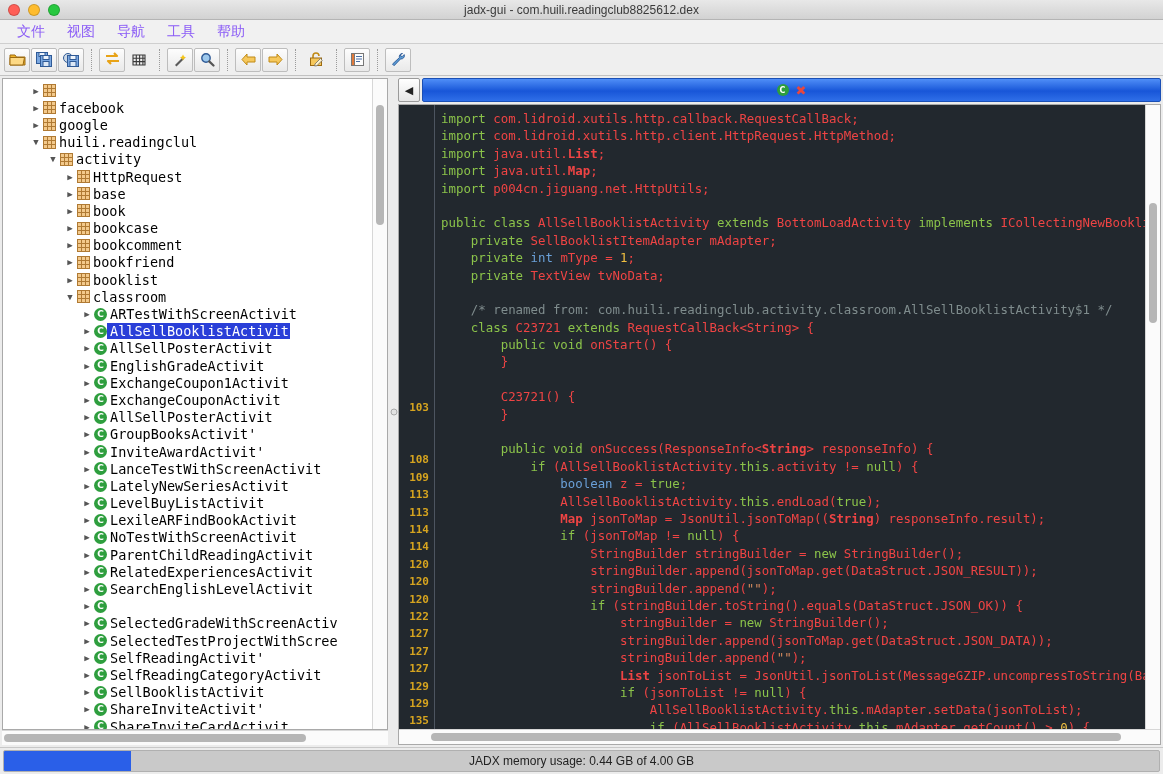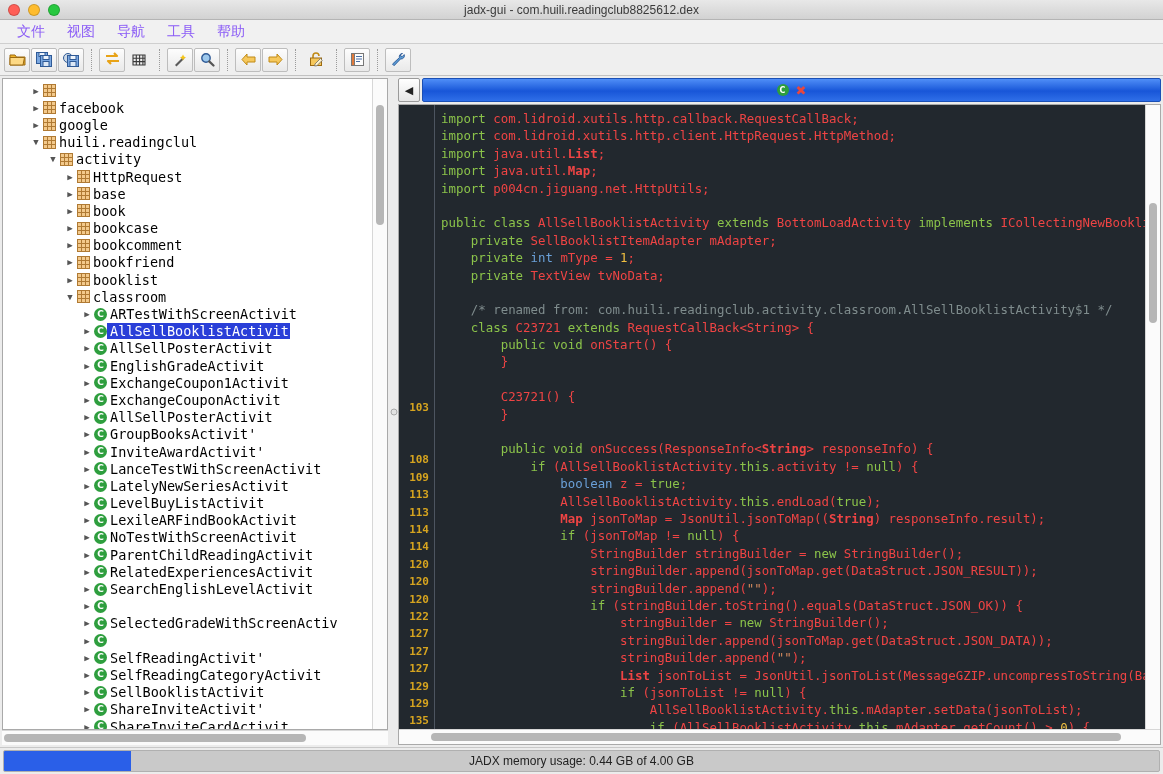--- a/index.html
+++ b/index.html
@@ -624,20 +624,21 @@
               <span class="ico-cls">C</span>
             </div>
             <div class="tnode" style="padding-left: 77px;">
               <span class="twist">▶</span>
               <span class="ico-cls">C</span>
               <span class="tlabel">SelectedGradeWithScreenActiv</span>
             </div>
             <div class="tnode" style="padding-left: 77px;">
               <span class="twist">▶</span>
               <span class="ico-cls">C</span>
+              <span class="tlabel">SelectedTestProjectWithScree</span>
             </div>
             <div class="tnode" style="padding-left: 77px;">
               <span class="twist">▶</span>
               <span class="ico-cls">C</span>
               <span class="tlabel">SelfReadingActivit'</span>
             </div>
             <div class="tnode" style="padding-left: 77px;">
               <span class="twist">▶</span>
               <span class="ico-cls">C</span>
               <span class="tlabel">SelfReadingCategoryActivit</span>

